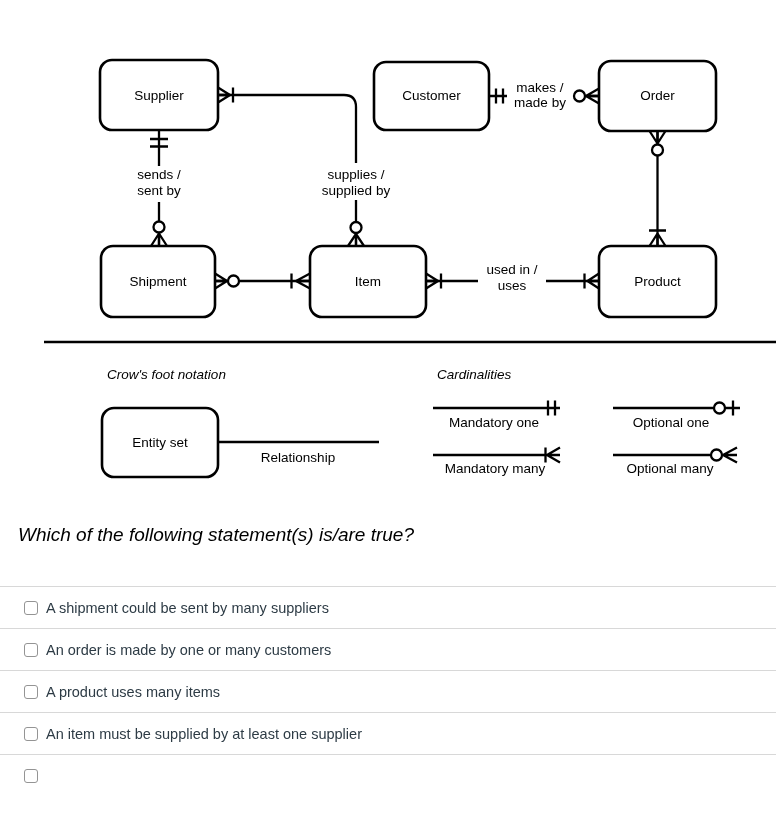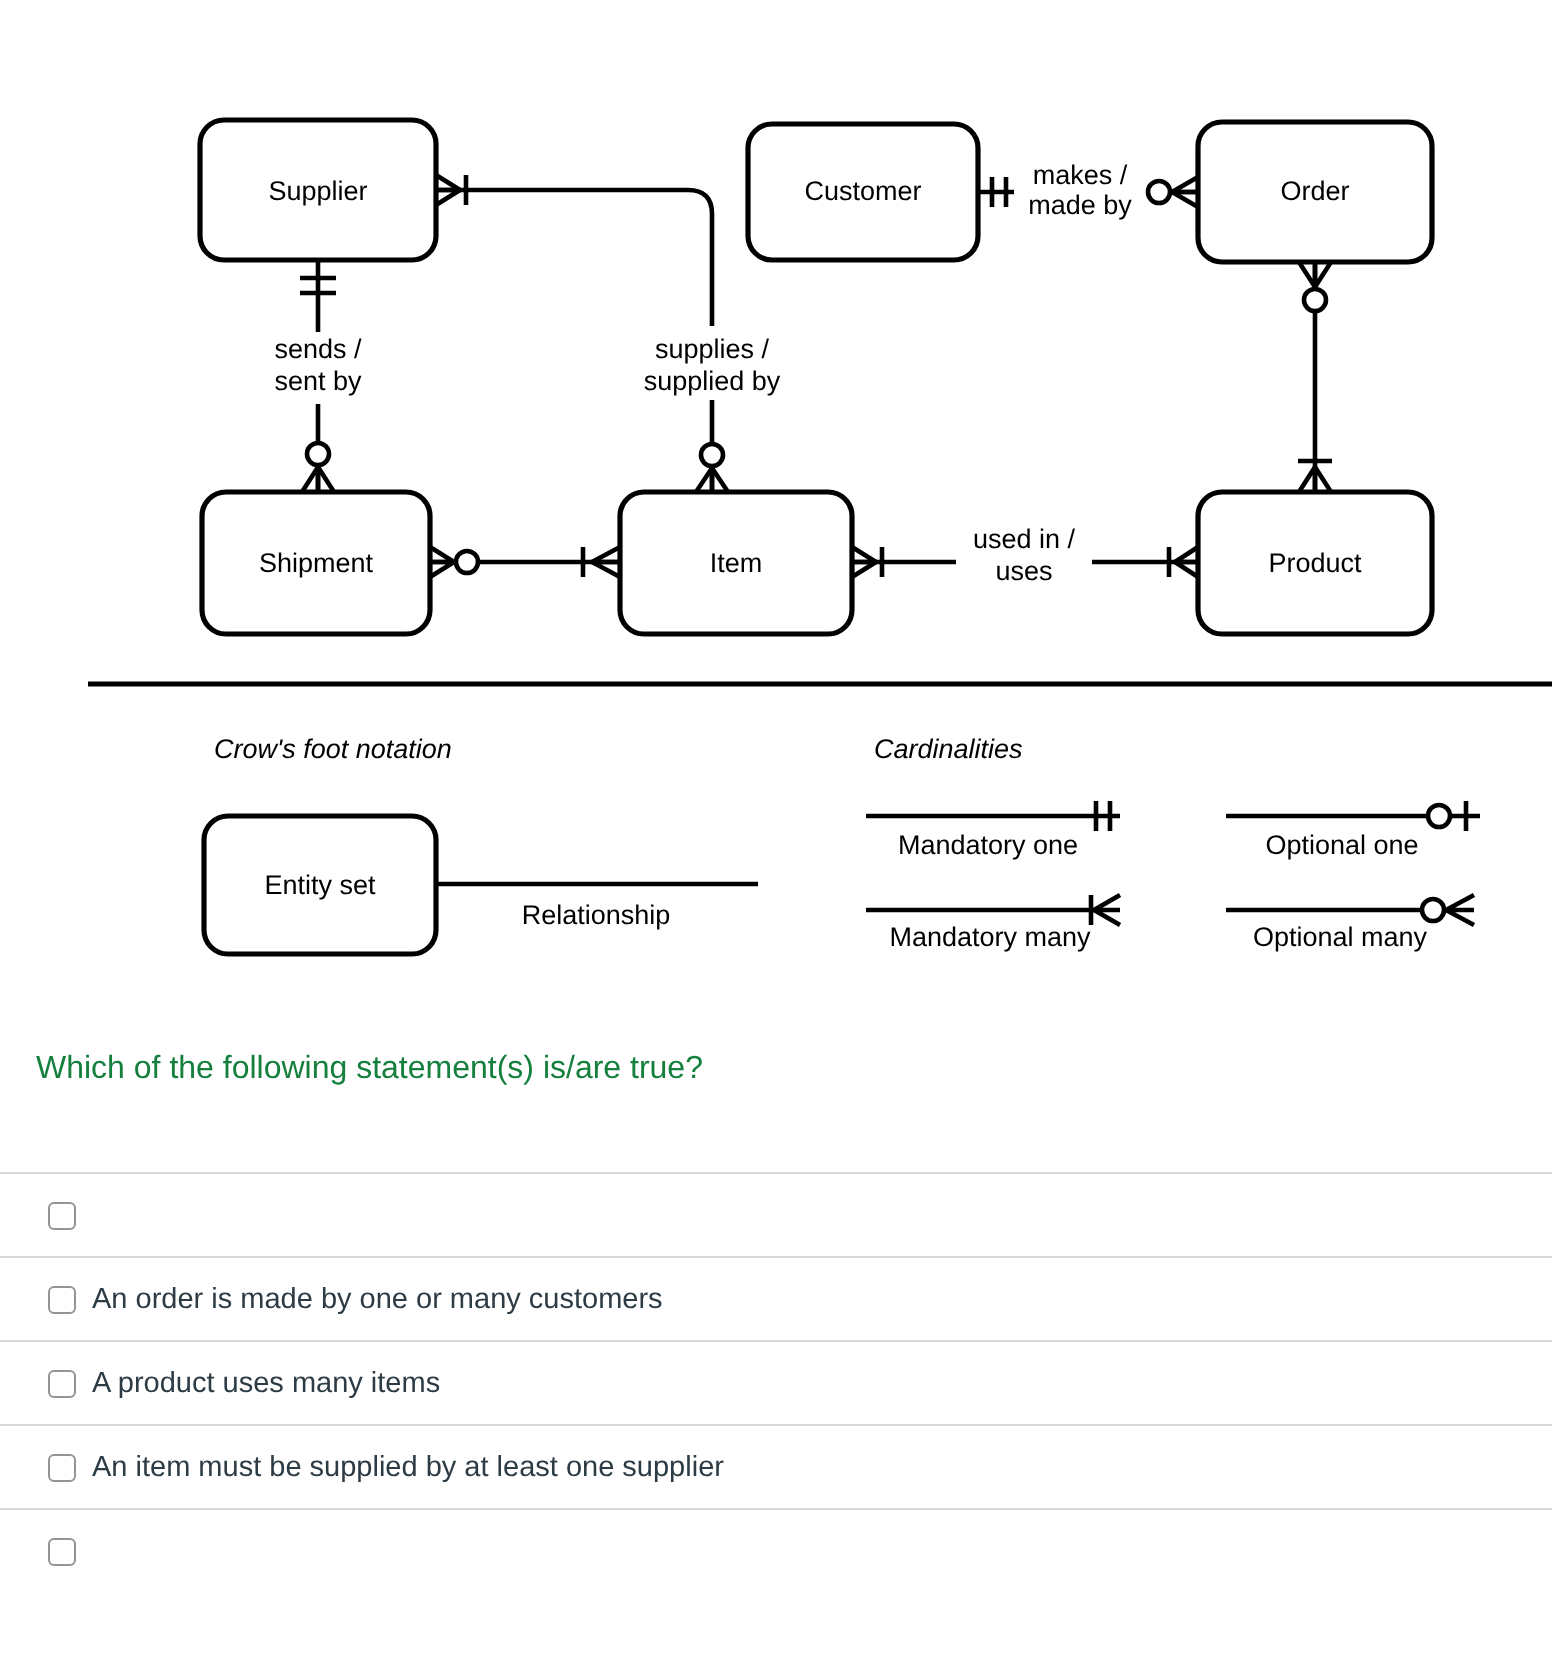--- a/index.html
+++ b/index.html
@@ -12,21 +12,21 @@
   .ebox{fill:#fff;stroke:#000;stroke-width:2.6;}
   .rline{fill:none;stroke:#000;stroke-width:2.3;}
   .sym{fill:none;stroke:#000;stroke-width:2.3;}
   .scircle{fill:#fff;stroke:#000;stroke-width:2.3;}
   .lblbg{fill:#fff;stroke:none;}
   .etext{font-size:13.5px;}
   .rtext{font-size:13.5px;text-anchor:middle;}
   .ltitle{font-size:13.5px;font-style:italic;}
   .ltext{font-size:13.5px;text-anchor:middle;}
   .question{
-    margin:22px 0 0 18px;font-size:16px;line-height:26px;color:#15803d;
+    margin:22px 0 0 18px;font-size:19px;line-height:26px;color:#000000;font-style:italic;
   }
   .options{margin-top:38px;}
   .option-row{
     display:flex;align-items:center;height:42px;box-sizing:border-box;
     border-top:1px solid #d8d8d8;padding-left:24px;cursor:pointer;
   }
   .option-row input{
     appearance:none;-webkit-appearance:none;width:14px;height:14px;flex:none;
     border:1px solid #949494;border-radius:3px;background:#fff;margin:0 8px 0 0;
   }
@@ -147,20 +147,21 @@
       <text class="ltext" x="670" y="473">Optional many</text>
     </g>
   </g>
 </svg>
 
 <div class="question">Which of the following statement(s) is/are true?</div>
 
 <div class="options">
   <label class="option-row">
     <input type="checkbox" style="">
+    <span class="option-label">A shipment could be sent by many suppliers</span>
   </label>
   <label class="option-row">
     <input type="checkbox" style="">
     <span class="option-label">An order is made by one or many customers</span>
   </label>
   <label class="option-row">
     <input type="checkbox" style="">
     <span class="option-label">A product uses many items</span>
   </label>
   <label class="option-row">

